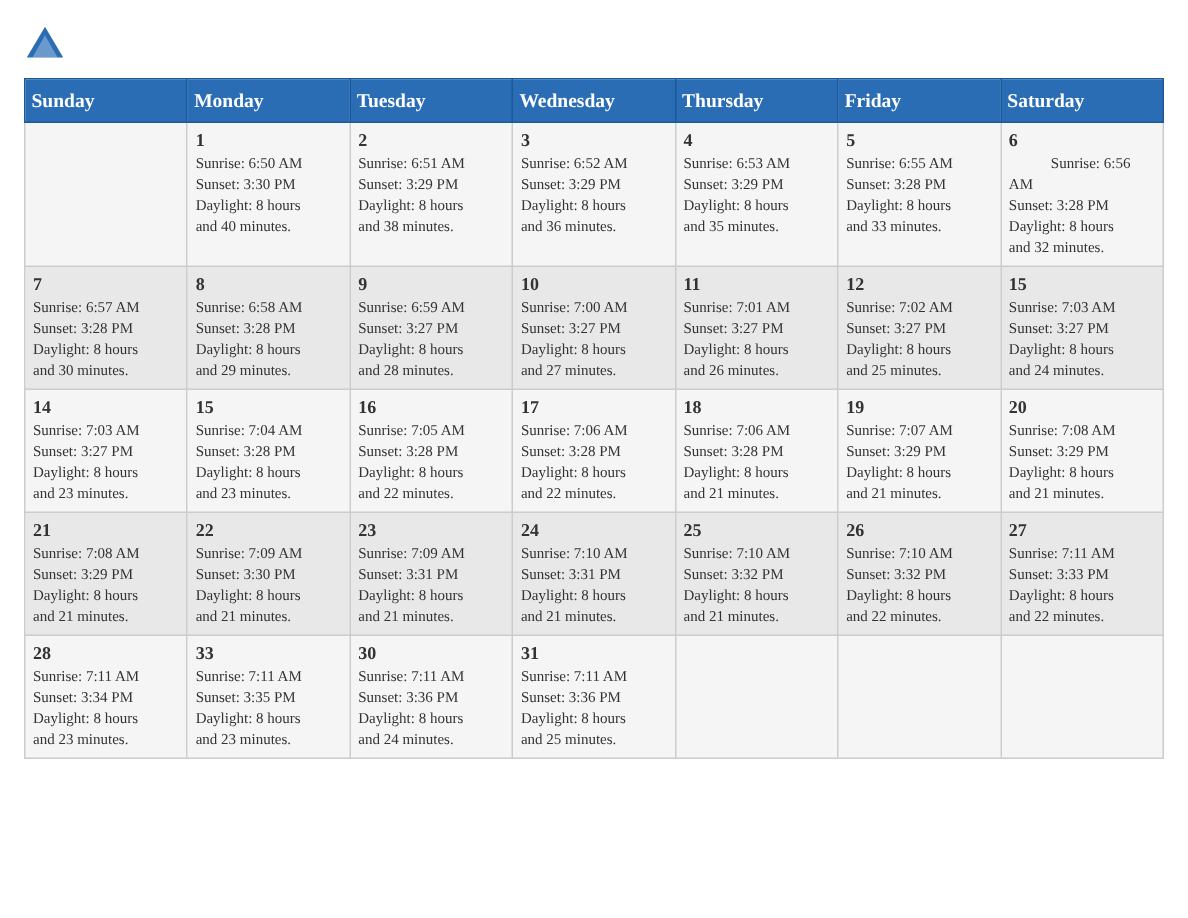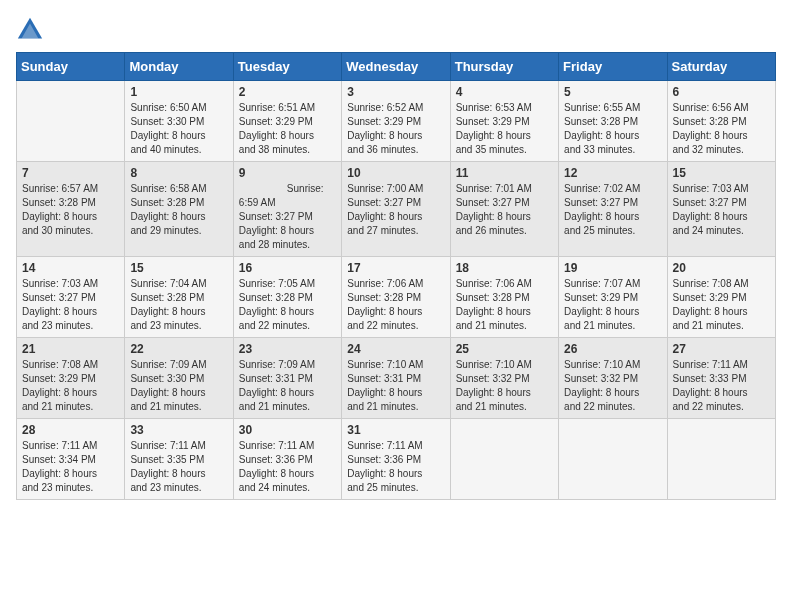--- a/index.html
+++ b/index.html
@@ -49,20 +49,21 @@
       color: #333;
     }
     .location {
       font-size: 16px;
       color: #555;
     }
     table {
       width: 100%;
       border-collapse: collapse;
       table-layout: fixed;
+      font-family: Liberation Serif, serif;
     }
     thead tr th {
       background-color: #2a6db5;
       color: #fff;
       font-size: 13px;
       font-weight: bold;
       padding: 6px 4px;
       text-align: left;
       border: 1px solid #1a5a9a;
     }
@@ -140,35 +141,35 @@
 Daylight: 8 hours
 and 36 minutes.</span></td>
         <td><span class="day-number">4</span><span class="day-detail" style="white-space: pre-line;">Sunrise: 6:53 AM
 Sunset: 3:29 PM
 Daylight: 8 hours
 and 35 minutes.</span></td>
         <td><span class="day-number">5</span><span class="day-detail" style="white-space: pre-line;">Sunrise: 6:55 AM
 Sunset: 3:28 PM
 Daylight: 8 hours
 and 33 minutes.</span></td>
-        <td><span class="day-number">6</span><span class="day-detail" style="white-space: pre-line;">Sunrise: 6:56 AM
+        <td><span class="day-number">6</span><span class="day-detail" style="white-space: pre-line; margin-left: 28px;">Sunrise: 6:56 AM
 Sunset: 3:28 PM
 Daylight: 8 hours
 and 32 minutes.</span></td>
       </tr>
       <tr>
         <td><span class="day-number">7</span><span class="day-detail" style="white-space: pre-line;">Sunrise: 6:57 AM
 Sunset: 3:28 PM
 Daylight: 8 hours
 and 30 minutes.</span></td>
         <td><span class="day-number">8</span><span class="day-detail" style="white-space: pre-line;">Sunrise: 6:58 AM
 Sunset: 3:28 PM
 Daylight: 8 hours
 and 29 minutes.</span></td>
-        <td><span class="day-number">9</span><span class="day-detail" style="white-space: pre-line; margin-left: 48px;">Sunrise: 6:59 AM
+        <td><span class="day-number">9</span><span class="day-detail" style="white-space: pre-line;">Sunrise: 6:59 AM
 Sunset: 3:27 PM
 Daylight: 8 hours
 and 28 minutes.</span></td>
         <td><span class="day-number">10</span><span class="day-detail" style="white-space: pre-line;">Sunrise: 7:00 AM
 Sunset: 3:27 PM
 Daylight: 8 hours
 and 27 minutes.</span></td>
         <td><span class="day-number">11</span><span class="day-detail" style="white-space: pre-line;">Sunrise: 7:01 AM
 Sunset: 3:27 PM
 Daylight: 8 hours

